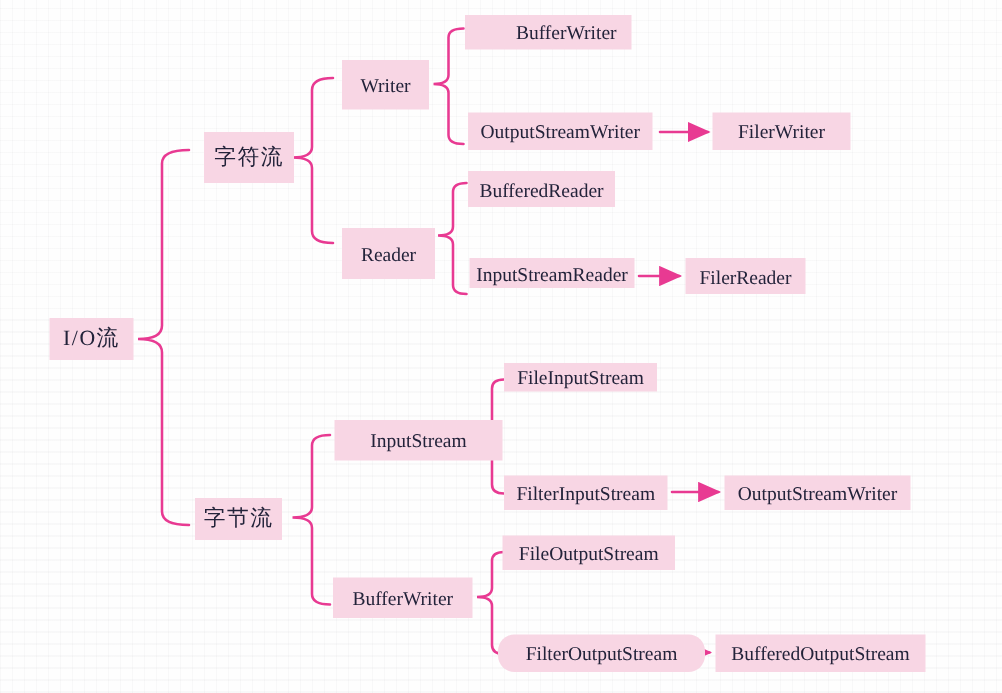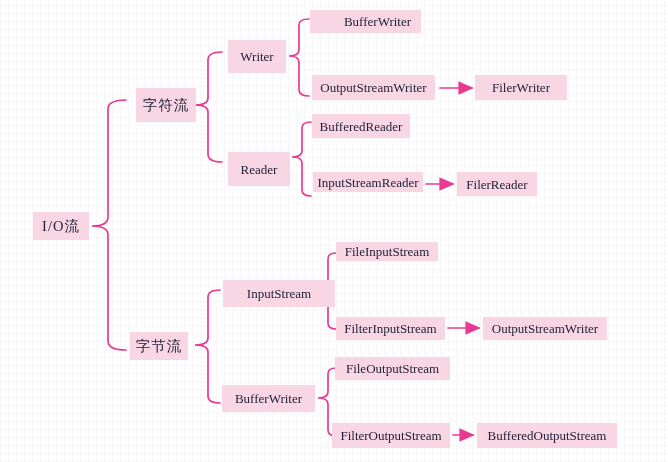--- a/index.html
+++ b/index.html
@@ -47,21 +47,21 @@
   #n-bufwriter{left:310px;top:10px;width:87px;height:23px;padding-left:24px;}
   #n-oswriter{left:312px;top:75px;width:123px;height:25px;}
   #n-filerwriter{left:475px;top:75px;width:92px;height:25px;}
   #n-bufreader{left:312px;top:114px;width:98px;height:24px;}
   #n-isreader{left:313px;top:172px;width:110px;height:20px;}
   #n-filerreader{left:457px;top:172px;width:80px;height:24px;}
   #n-fileis{left:336px;top:242px;width:102px;height:19px;}
   #n-filteris{left:336px;top:317px;width:109px;height:23px;}
   #n-bufis{left:483px;top:317px;width:124px;height:23px;}
   #n-fileos{left:335px;top:357px;width:115px;height:23px;}
-  #n-filteros{left:332px;top:423px;width:118px;height:25px;}
+  #n-filteros{left:332px;top:423px;width:138px;height:25px;border-radius:11px;}
   #n-bufos{left:477px;top:423px;width:140px;height:25px;}
 </style>
 </head>
 <body>
 
 <div class="stage">
 
   <svg class="connectors" viewBox="0 0 668 462" xmlns="http://www.w3.org/2000/svg">
     <defs>
       <marker id="ah" markerWidth="10" markerHeight="8" refX="8" refY="4" orient="auto">

